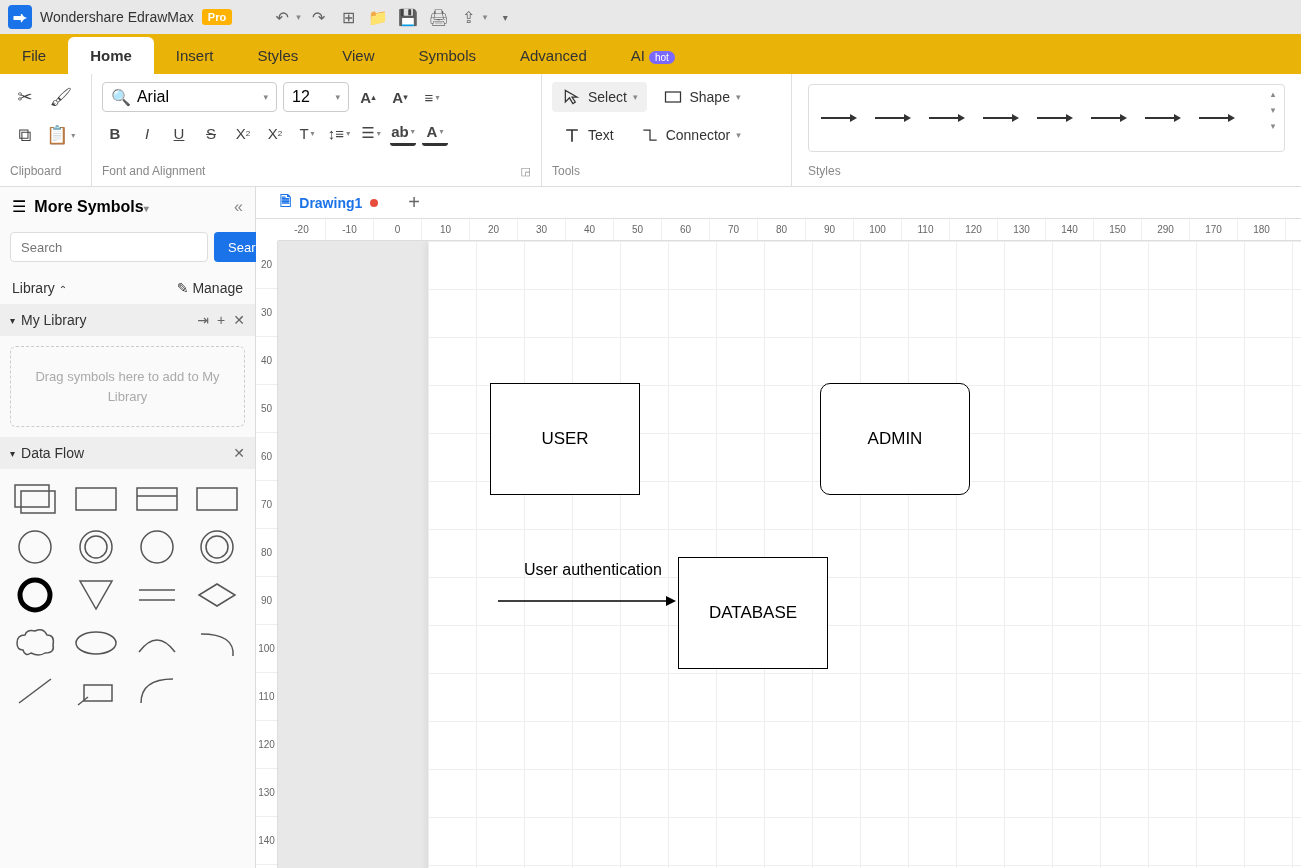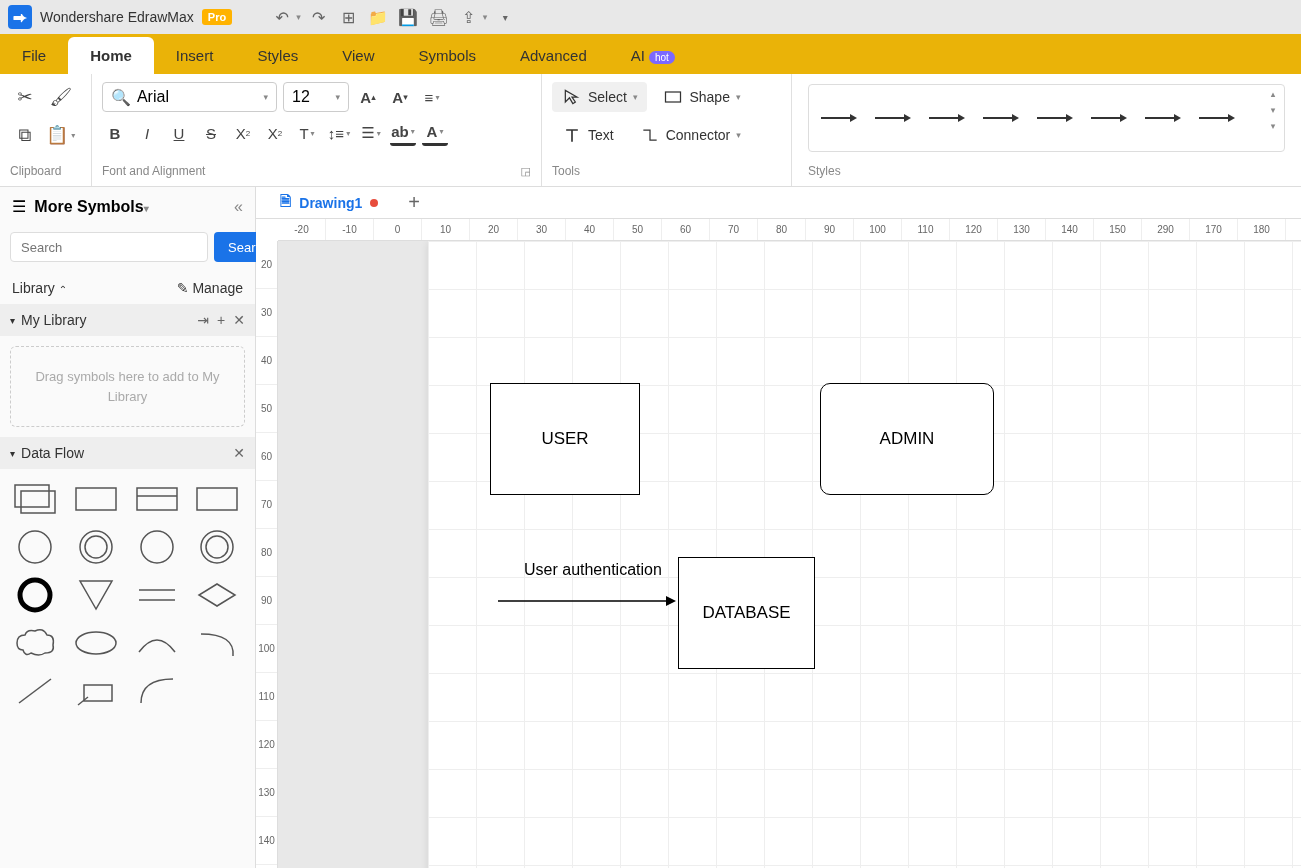--- a/index.html
+++ b/index.html
@@ -429,22 +429,22 @@
           <div>90</div>
           <div>100</div>
           <div>110</div>
           <div>120</div>
           <div>130</div>
           <div>140</div>
         </div>
       <div class="canvas">
         <div class="page">
           <div class="node" style="left:62px; top:142px; width:150px; height:112px;">USER</div>
-          <div class="node rounded" style="left:392px; top:142px; width:174px; height:112px;">ADMIN</div>
-          <div class="node" style="left:250px; top:316px; width:137px; height:112px;">DATABASE</div>
+          <div class="node rounded" style="left:392px; top:142px; width:150px; height:112px;">ADMIN</div>
+          <div class="node" style="left:250px; top:316px; width:150px; height:112px;">DATABASE</div>
           <div class="arrow-label" style="left:96px; top:320px;">User authentication</div>
           <svg class="arrow-line" style="left:70px; top:350px;" width="180" height="20">
             <line x1="0" y1="10" x2="168" y2="10" stroke="#000" stroke-width="1.5"></line>
             <polygon points="168,5 178,10 168,15" fill="#000"></polygon>
           </svg>
         </div>
       </div>
     </div>
   </div>
 </div>

